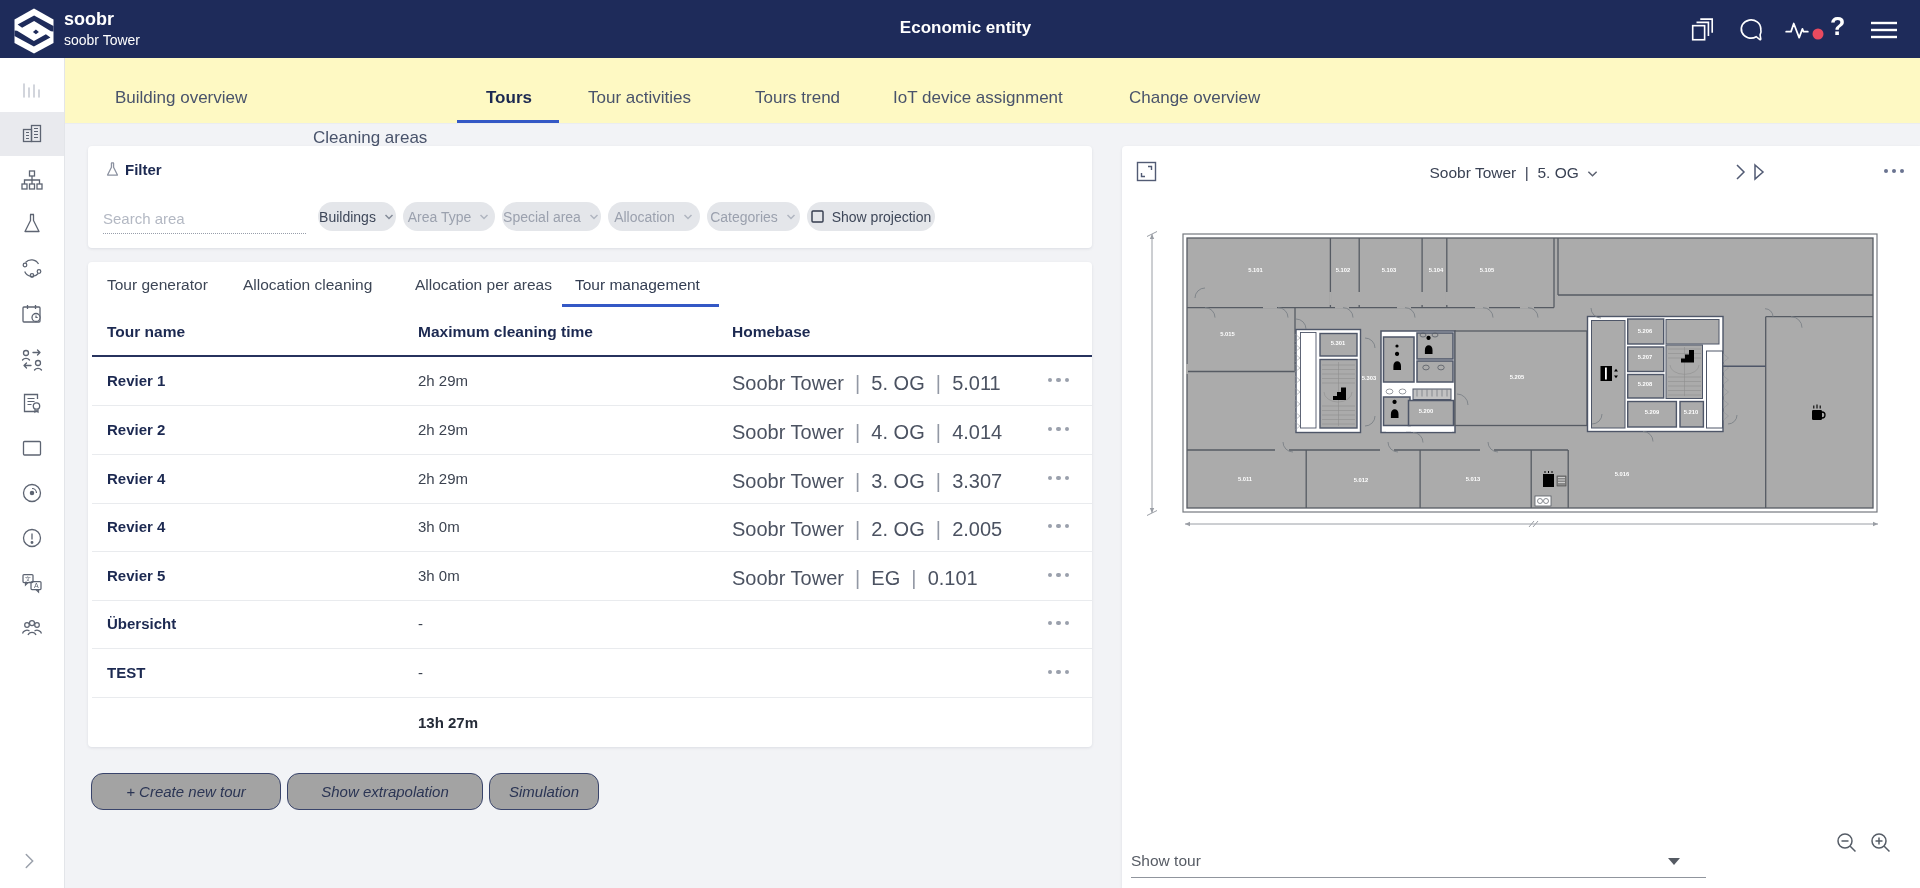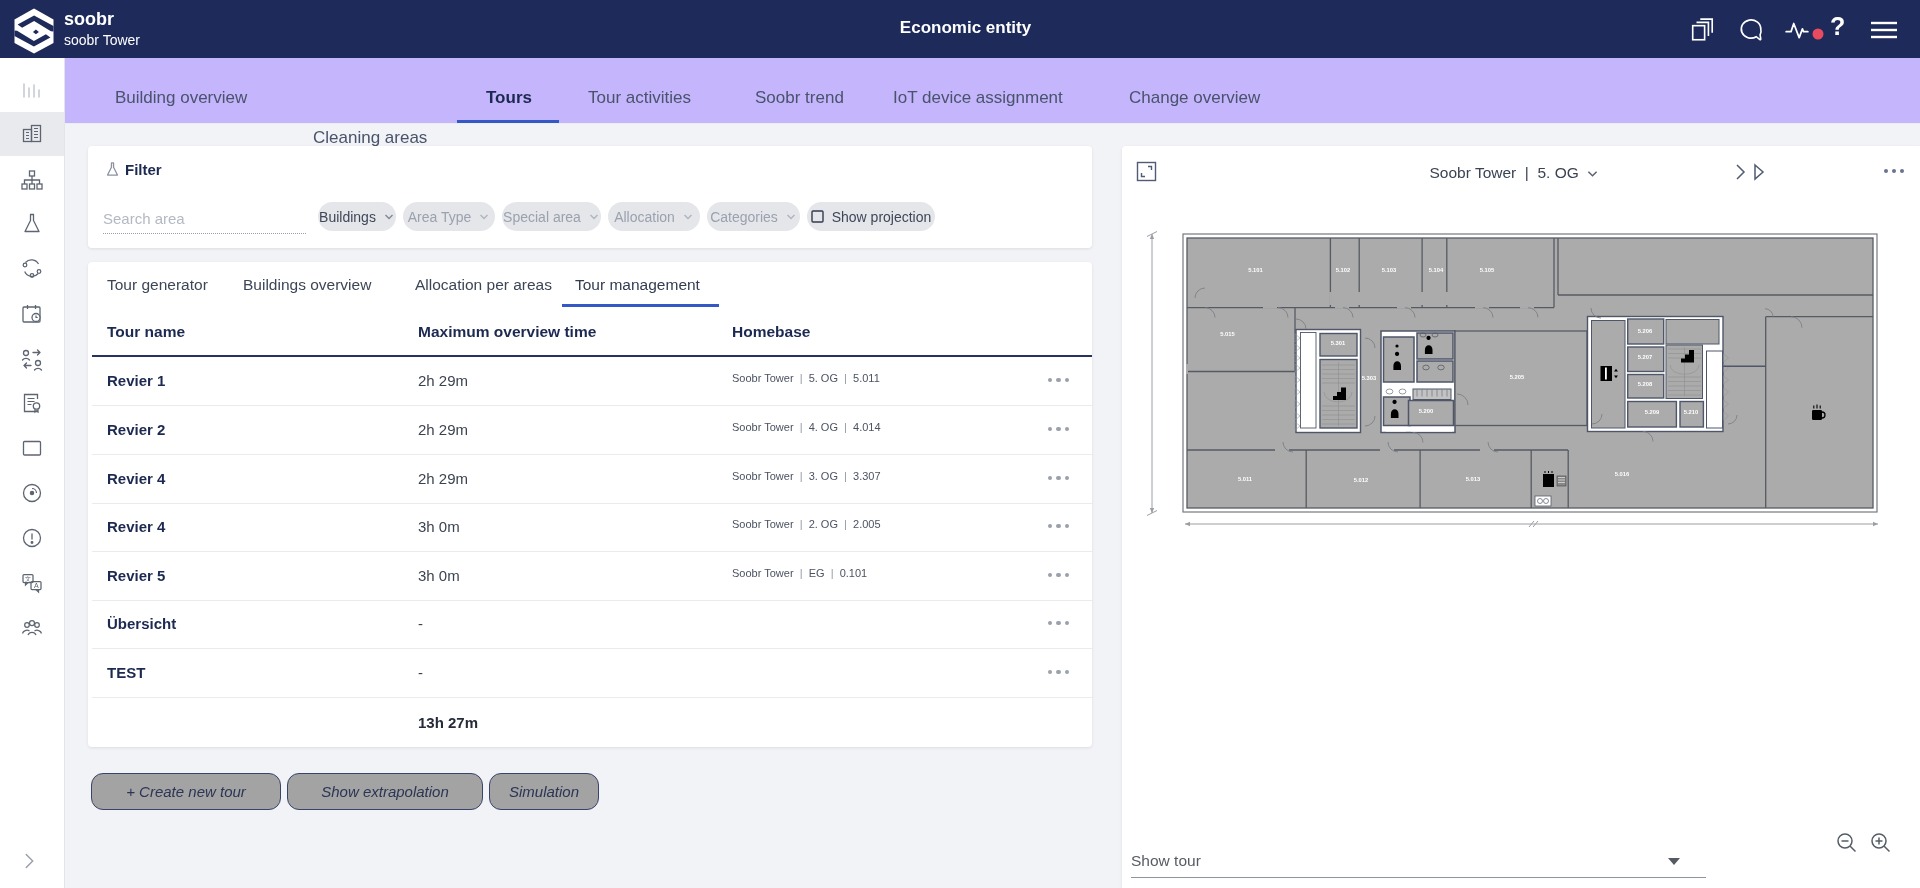--- a/index.html
+++ b/index.html
@@ -12,21 +12,21 @@
 #logo { position:absolute; left:14px; top:8px; }
 #brand { position:absolute; left:64px; top:8px; color:#fff; }
 #brand .b1 { font-size:18px; font-weight:bold; line-height:22px; }
 #brand .b2 { font-size:14px; line-height:20px; }
 .navico { position:absolute; top:17px; }
 
 #sidebar { position:absolute; top:58px; left:0; width:65px; bottom:0; background:#fff; border-right:1px solid #e3e5e9; z-index:20; }
 #sidebar .sel { position:absolute; top:54px; left:0; width:64px; height:44px; background:#e9eaee; }
 .sbico { position:absolute; left:20px; }
 
-#tabbar { position:absolute; top:58px; left:65px; right:0; height:66px; background:#c4b5fd; border-bottom:1px solid #ebedf0; }
+#tabbar { position:absolute; top:58px; left:65px; right:0; height:66px; background:#fef9c3; border-bottom:1px solid #ebedf0; }
 .tab { position:absolute; top:30px; font-size:17px; color:#49536b; white-space:nowrap; }
 .tab.active { color:#1c2951; font-weight:bold; }
 #tab-underline { position:absolute; top:62px; left:392px; width:102px; height:3px; background:#3458c5; }
 
 .card { position:absolute; background:#fff; border-radius:4px; box-shadow:0 1px 3px rgba(25,35,70,0.10); }
 #filtercard { left:88px; top:146px; width:1004px; height:102px; }
 #tablecard { left:88px; top:262px; width:1004px; height:485px; }
 #rightcard { left:1122px; top:146px; width:798px; height:742px; border-radius:4px 0 0 0; }
 
 #filter-title { position:absolute; left:125px; top:161px; font-size:15px; font-weight:bold; color:#1c2951; }
@@ -35,21 +35,21 @@
 .chip .chev { margin-left:7px; }
 .chip.dark { color:#3e4759; }
 
 .itab { position:absolute; top:276px; font-size:15.5px; color:#3d4656; white-space:nowrap; }
 #itab-underline { position:absolute; top:304px; left:562px; width:157px; height:2.5px; background:#3458c5; }
 
 .th { position:absolute; top:323px; font-size:15.5px; font-weight:bold; color:#1c2951; }
 #thead-line { position:absolute; left:92px; top:355px; width:1000px; height:2px; background:#27335e; }
 .rname { position:absolute; left:107px; font-size:15px; font-weight:bold; color:#1c2951; }
 .rtime { position:absolute; left:418px; font-size:15px; color:#3c4350; }
-.rhome { position:absolute; left:732px; font-size:11px; color:#4b5261; } .rhome b, #rc-title b { font-weight:normal; color:#9298a4; }
+.rhome { position:absolute; left:732px; font-size:20px; color:#4b5261; } .rhome b, #rc-title b { font-weight:normal; color:#9298a4; }
 .rsep { position:absolute; left:92px; width:1000px; height:1px; background:#e9ebee; }
 .rdots { position:absolute; left:1048px; width:21px; display:flex; justify-content:space-between; }
 .rdots i { width:4.2px; height:4.2px; border-radius:50%; background:#9aa0ac; }
 
 .btn { position:absolute; top:773px; height:37px; background:#a3a3a3; border:1px solid #39446b; border-radius:12px; font-size:15px; color:#2b3554; display:flex; align-items:center; justify-content:center;font-style:italic; }
 
 #rc-title { position:absolute; left:1122px; width:784px; top:164px; text-align:center; font-size:15.5px; color:#3a4254; }
 #rc-dots { position:absolute; left:1884px; top:169px; width:20px; display:flex; justify-content:space-between; }
 #rc-dots i { width:4.4px; height:4.4px; border-radius:50%; background:#6a7390; }
 #showtour { position:absolute; left:1131px; top:852px; font-size:15.5px; color:#565b64; }
@@ -174,21 +174,21 @@
   </svg>
   <svg class="sbico" style="top:792px; left:18px;" width="22" height="22" viewBox="0 0 24 24" fill="none" stroke="#9aa0ab" stroke-width="1.6" stroke-linecap="round">
     <polyline points="9,5 16,12 9,19"></polyline>
   </svg>
 </div>
 <div id="tabbar">
   <span class="tab" style="left:50px;">Building overview</span>
   <span class="tab" style="left:248px;margin-top:40px;">Cleaning areas</span>
   <span class="tab active" style="left:421px;">Tours</span>
   <span class="tab" style="left:523px;">Tour activities</span>
-  <span class="tab" style="left:690px;">Soobr trend</span>
+  <span class="tab" style="left:690px;">Tours trend</span>
   <span class="tab" style="left:828px;">IoT device assignment</span>
   <span class="tab" style="left:1064px;">Change overview</span>
   <div id="tab-underline"></div>
 </div>
 <div class="card" id="filtercard"></div>
 <div class="card" id="tablecard"></div>
 <svg class="abs" style="left:104px; top:160px;" width="17" height="18" viewBox="0 0 24 24" fill="none" stroke="#8b91a0" stroke-width="1.8" stroke-linejoin="round">
   <path d="M10 3.5 h4 M10.5 3.5 v6 L5 20.5 h14 L13.5 9.5 v-6"></path>
 </svg>
 <div id="filter-title">Filter</div>
@@ -205,26 +205,26 @@
 <div class="chip" style="left:608px; width:92px;">Allocation<svg class="chev" width="12" height="12" viewBox="0 0 12 12" fill="none" stroke="#b0b5c0" stroke-width="1.5">
       <polyline points="2.5,4 6,7.5 9.5,4"></polyline>
     </svg></div>
 <div class="chip" style="left:707px; width:93px;">Categories<svg class="chev" width="12" height="12" viewBox="0 0 12 12" fill="none" stroke="#b0b5c0" stroke-width="1.5">
       <polyline points="2.5,4 6,7.5 9.5,4"></polyline>
     </svg></div>
 <div class="chip dark" style="left:807px; width:128px;"><svg style="margin-right:8px;" width="13" height="13" viewBox="0 0 13 13" fill="none" stroke="#333b4d" stroke-width="1.4">
       <rect x="1" y="1" width="11" height="11" rx="1"></rect>
     </svg>Show projection</div>
 <span class="itab" style="left:107px;">Tour generator</span>
-<span class="itab" style="left:243px;">Buildings overview</span>
+<span class="itab" style="left:243px;">Allocation cleaning</span>
 <span class="itab" style="left:415px;">Allocation per areas</span>
 <span class="itab" style="left:575px; color:#333d52;">Tour management</span>
 <div id="itab-underline"></div>
 <span class="th" style="left:107px;">Tour name</span>
-<span class="th" style="left:418px;">Maximum overview time</span>
+<span class="th" style="left:418px;">Maximum cleaning time</span>
 <span class="th" style="left:732px;">Homebase</span>
 <div id="thead-line"></div>
 <div class="rname" style="top:372px;">Revier 1</div>
 <div class="rtime" style="top:372px;">2h 29m</div>
 <div class="rhome" style="top:372px;">Soobr Tower&nbsp; <b>|</b> &nbsp;5. OG&nbsp; <b>|</b> &nbsp;5.011</div>
 <div class="rdots" style="top:378px;">
     <i></i>
     <i></i>
     <i></i>
   </div>

